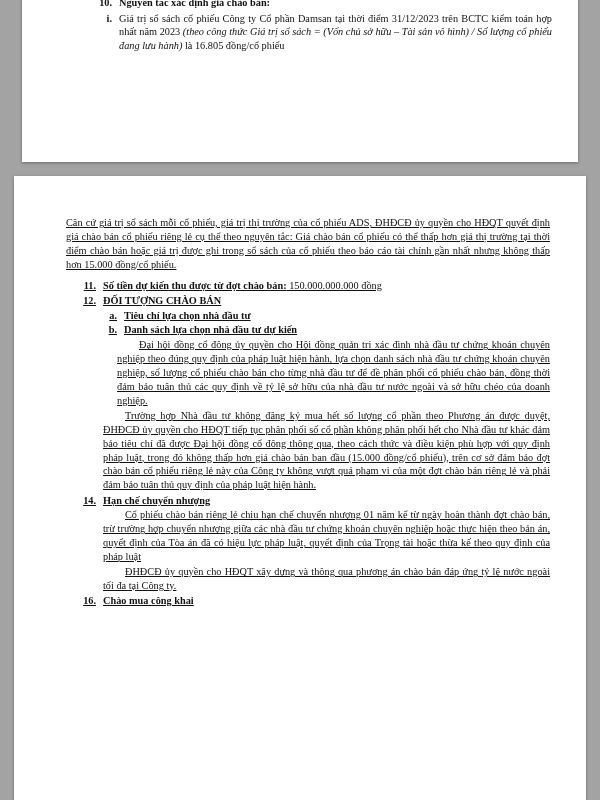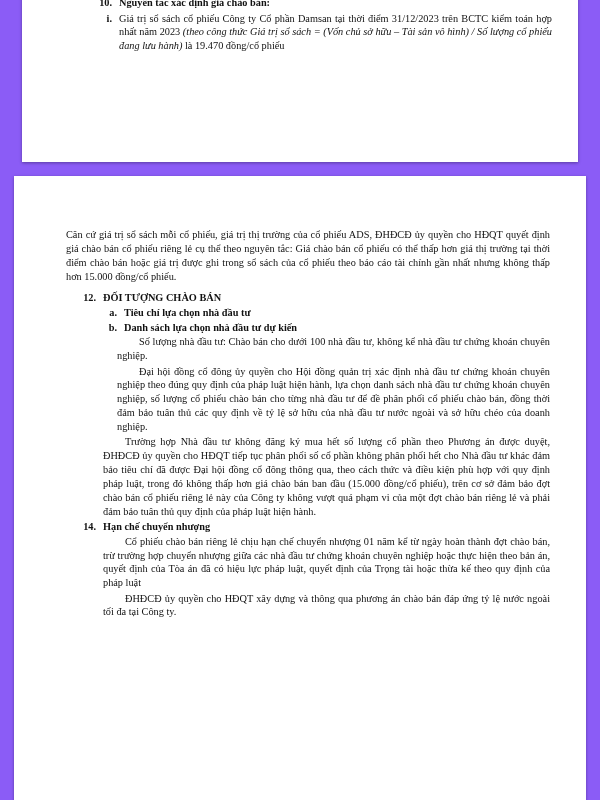--- a/index.html
+++ b/index.html
@@ -5,21 +5,21 @@
   html, body {
     margin: 0;
     padding: 0;
     background: #c8c8c8;
     font-family: "Liberation Serif", serif;
   }
   #page {
     position: relative;
     width: 600px;
     height: 800px;
-    background: #8b5cf6;
+    background: #a3a3a3;
     overflow: hidden;
   }
   .sheet {
     position: absolute;
     background: #ffffff;
     box-shadow: 0 1px 3px rgba(0,0,0,0.35);
   }
   .sheet-top {
     left: 22px;
     top: -8px;
@@ -37,25 +37,26 @@
     left: 60px;
     top: 4px;
     width: 470px;
     font-size: 10.3px;
     line-height: 1.32;
     color: #111;
   }
   .content-bottom {
     position: absolute;
     left: 52px;
-    top: 52px;
+    top: 40px;
     width: 484px;
     font-size: 10.3px;
     line-height: 1.345;
     color: #111;
+    text-decoration: underline;
   }
   p {
     margin: 0 0 1.5px 0;
     text-align: justify;
   }
   .num-item {
     display: flex;
     align-items: flex-start;
     margin-bottom: 1px;
   }
@@ -97,60 +98,69 @@
     <div class="content-top">
 
       <div class="num-item blk-top-item">
         <span class="marker m-num">10.</span>
         <span class="body bold">Nguyên tắc xác định giá chào bán:</span>
       </div>
 
       <div class="num-item blk-top-item">
         <span class="marker m-roman">i.</span>
         <span class="body">
-          <span>Giá trị sổ sách cổ phiếu Công ty Cổ phần Damsan tại thời điểm 31/12/2023 trên BCTC kiểm toán hợp nhất năm 2023 </span><span class="ital">(theo công thức Giá trị sổ sách = (Vốn chủ sở hữu – Tài sản vô hình) / Số lượng cổ phiếu đang lưu hành)</span><span> là 19.470 đồng/cổ phiếu</span>
+          <span>Giá trị sổ sách cổ phiếu Công ty Cổ phần Damsan tại thời điểm 31/12/2023 trên BCTC kiểm toán hợp nhất năm 2023 </span><span class="ital">(theo công thức Giá trị sổ sách = (Vốn chủ sở hữu – Tài sản vô hình) / Số lượng cổ phiếu đang lưu hành)</span><span> là 16.805 đồng/cổ phiếu</span>
         </span>
       </div>
 
 
     </div>
   </div>
 
   <div class="sheet sheet-bottom">
     <div class="content-bottom">
 
       <p>Căn cứ giá trị sổ sách mỗi cổ phiếu, giá trị thị trường của cổ phiếu ADS, ĐHĐCĐ ủy quyền cho HĐQT quyết định giá chào bán cổ phiếu riêng lẻ cụ thể theo nguyên tắc: Giá chào bán cổ phiếu có thể thấp hơn giá thị trường tại thời điểm chào bán hoặc giá trị được ghi trong sổ sách của cổ phiếu theo báo cáo tài chính gần nhất nhưng không thấp hơn 15.000 đồng/cổ phiếu.</p>
 
       <div class="gap"></div>
 
+      <div class="num-item">
+        <span class="marker m-num">11.</span>
+        <span class="body">
+          <span class="bold">Số tiền dự kiến thu được từ đợt chào bán:</span><span> 150.000.000.000 đồng</span>
+        </span>
+      </div>
 
       <div class="num-item">
         <span class="marker m-num">12.</span>
         <span class="body bold">ĐỐI TƯỢNG CHÀO BÁN</span>
       </div>
 
       <div class="num-item lvl2">
         <span class="marker m-alpha">a.</span>
         <span class="body bold">Tiêu chí lựa chọn nhà đầu tư</span>
       </div>
 
       <div class="num-item lvl2">
         <span class="marker m-alpha">b.</span>
         <span class="body bold">Danh sách lựa chọn nhà đầu tư dự kiến</span>
       </div>
-      <p class="indent-para-2">Số lượng nhà đầu tư: Chào bán cho dưới 100 nhà đầu tư, không kể nhà đầu tư chứng khoán chuyên nghiệp.</p>
       <p class="indent-para-2">Đại hội đồng cổ đông ủy quyền cho Hội đồng quản trị xác định nhà đầu tư chứng khoán chuyên nghiệp theo đúng quy định của pháp luật hiện hành, lựa chọn danh sách nhà đầu tư chứng khoán chuyên nghiệp, số lượng cổ phiếu chào bán cho từng nhà đầu tư để đề phân phối cổ phiếu chào bán, đồng thời đảm bảo tuân thủ các quy định về tỷ lệ sở hữu của nhà đầu tư nước ngoài và sở hữu chéo của doanh nghiệp.</p>
 
       <p class="indent-para">Trường hợp Nhà đầu tư không đăng ký mua hết số lượng cổ phần theo Phương án được duyệt, ĐHĐCĐ ủy quyền cho HĐQT tiếp tục phân phối số cổ phần không phân phối hết cho Nhà đầu tư khác đảm bảo tiêu chí đã được Đại hội đồng cổ đông thông qua, theo cách thức và điều kiện phù hợp với quy định pháp luật, trong đó không thấp hơn giá chào bán ban đầu (15.000 đồng/cổ phiếu), trên cơ sở đảm bảo đợt chào bán cổ phiếu riêng lẻ này của Công ty không vượt quá phạm vi của một đợt chào bán riêng lẻ và phải đảm bảo tuân thủ quy định của pháp luật hiện hành.</p>
 
       <div class="num-item">
         <span class="marker m-num">14.</span>
         <span class="body bold">Hạn chế chuyển nhượng</span>
       </div>
       <p class="indent-para">Cổ phiếu chào bán riêng lẻ chịu hạn chế chuyển nhượng 01 năm kể từ ngày hoàn thành đợt chào bán, trừ trường hợp chuyển nhượng giữa các nhà đầu tư chứng khoán chuyên nghiệp hoặc thực hiện theo bản án, quyết định của Tòa án đã có hiệu lực pháp luật, quyết định của Trọng tài hoặc thừa kế theo quy định của pháp luật</p>
 
       <p class="indent-para">ĐHĐCĐ ủy quyền cho HĐQT xây dựng và thông qua phương án chào bán đáp ứng tỷ lệ nước ngoài tối đa tại Công ty.</p>
 
+      <div class="num-item">
+        <span class="marker m-num">16.</span>
+        <span class="body bold">Chào mua công khai</span>
+      </div>
 
     </div>
   </div>
 
 </div>
 
 </body></html>

